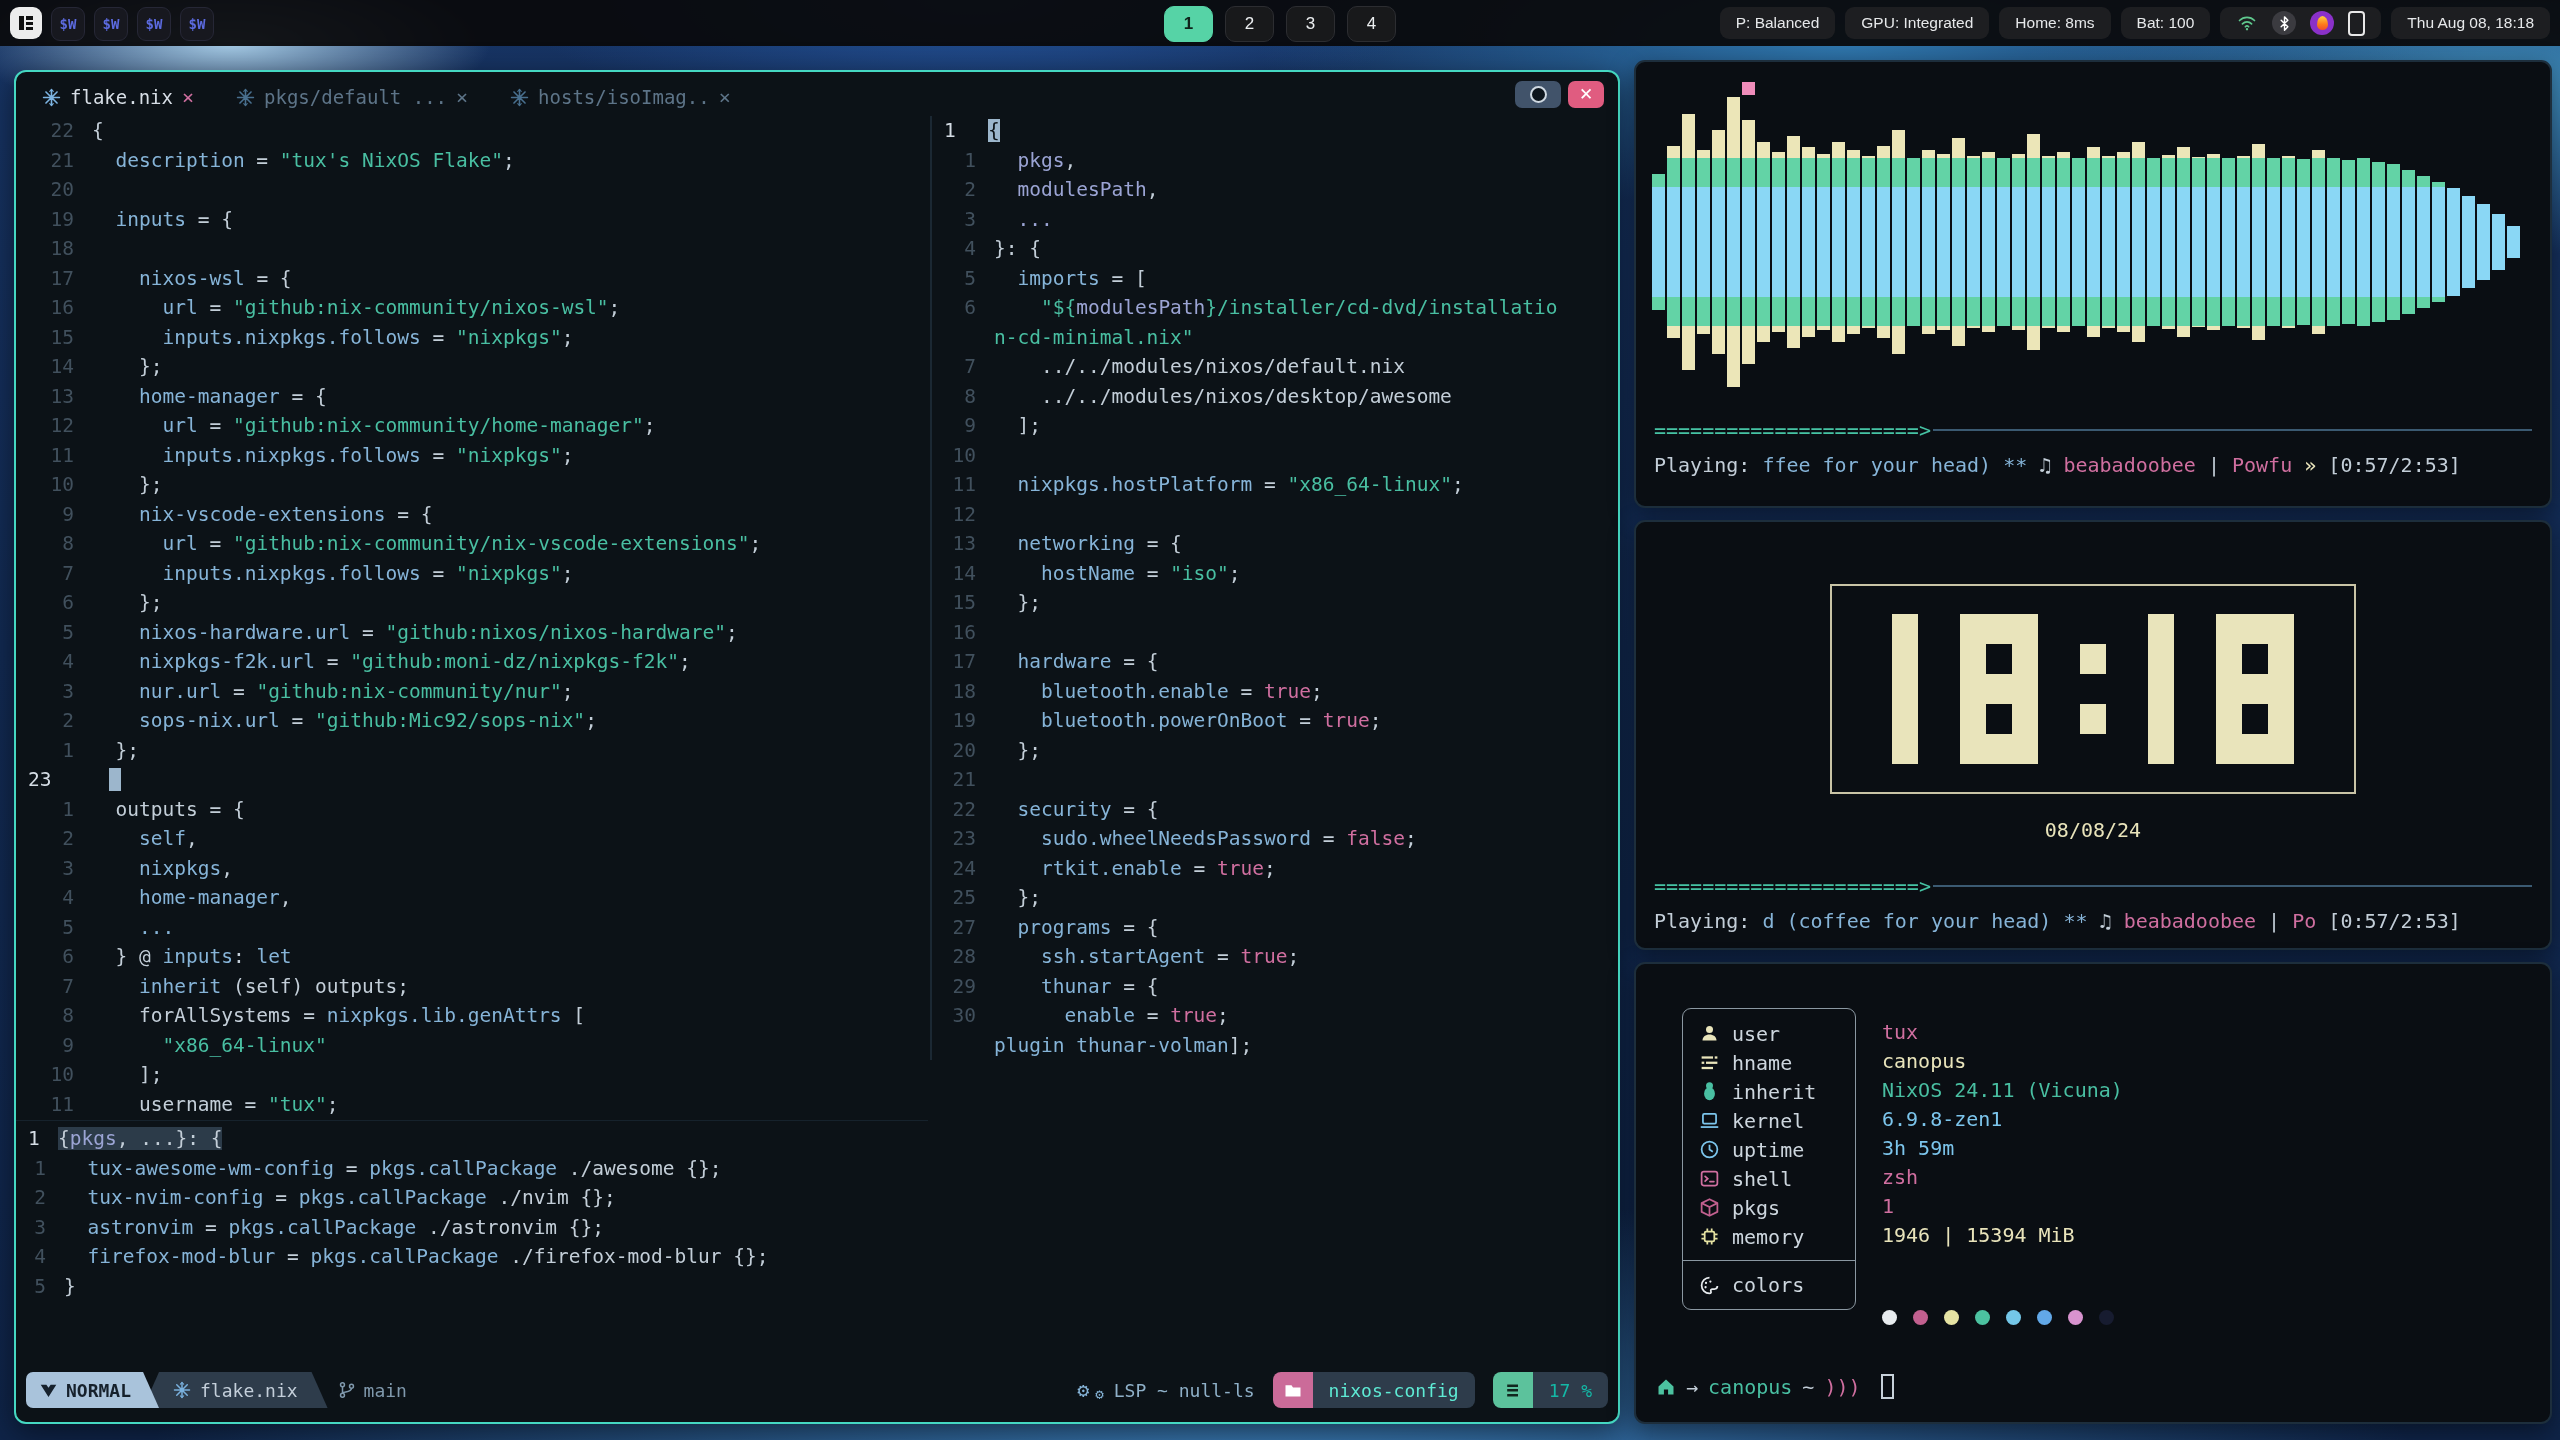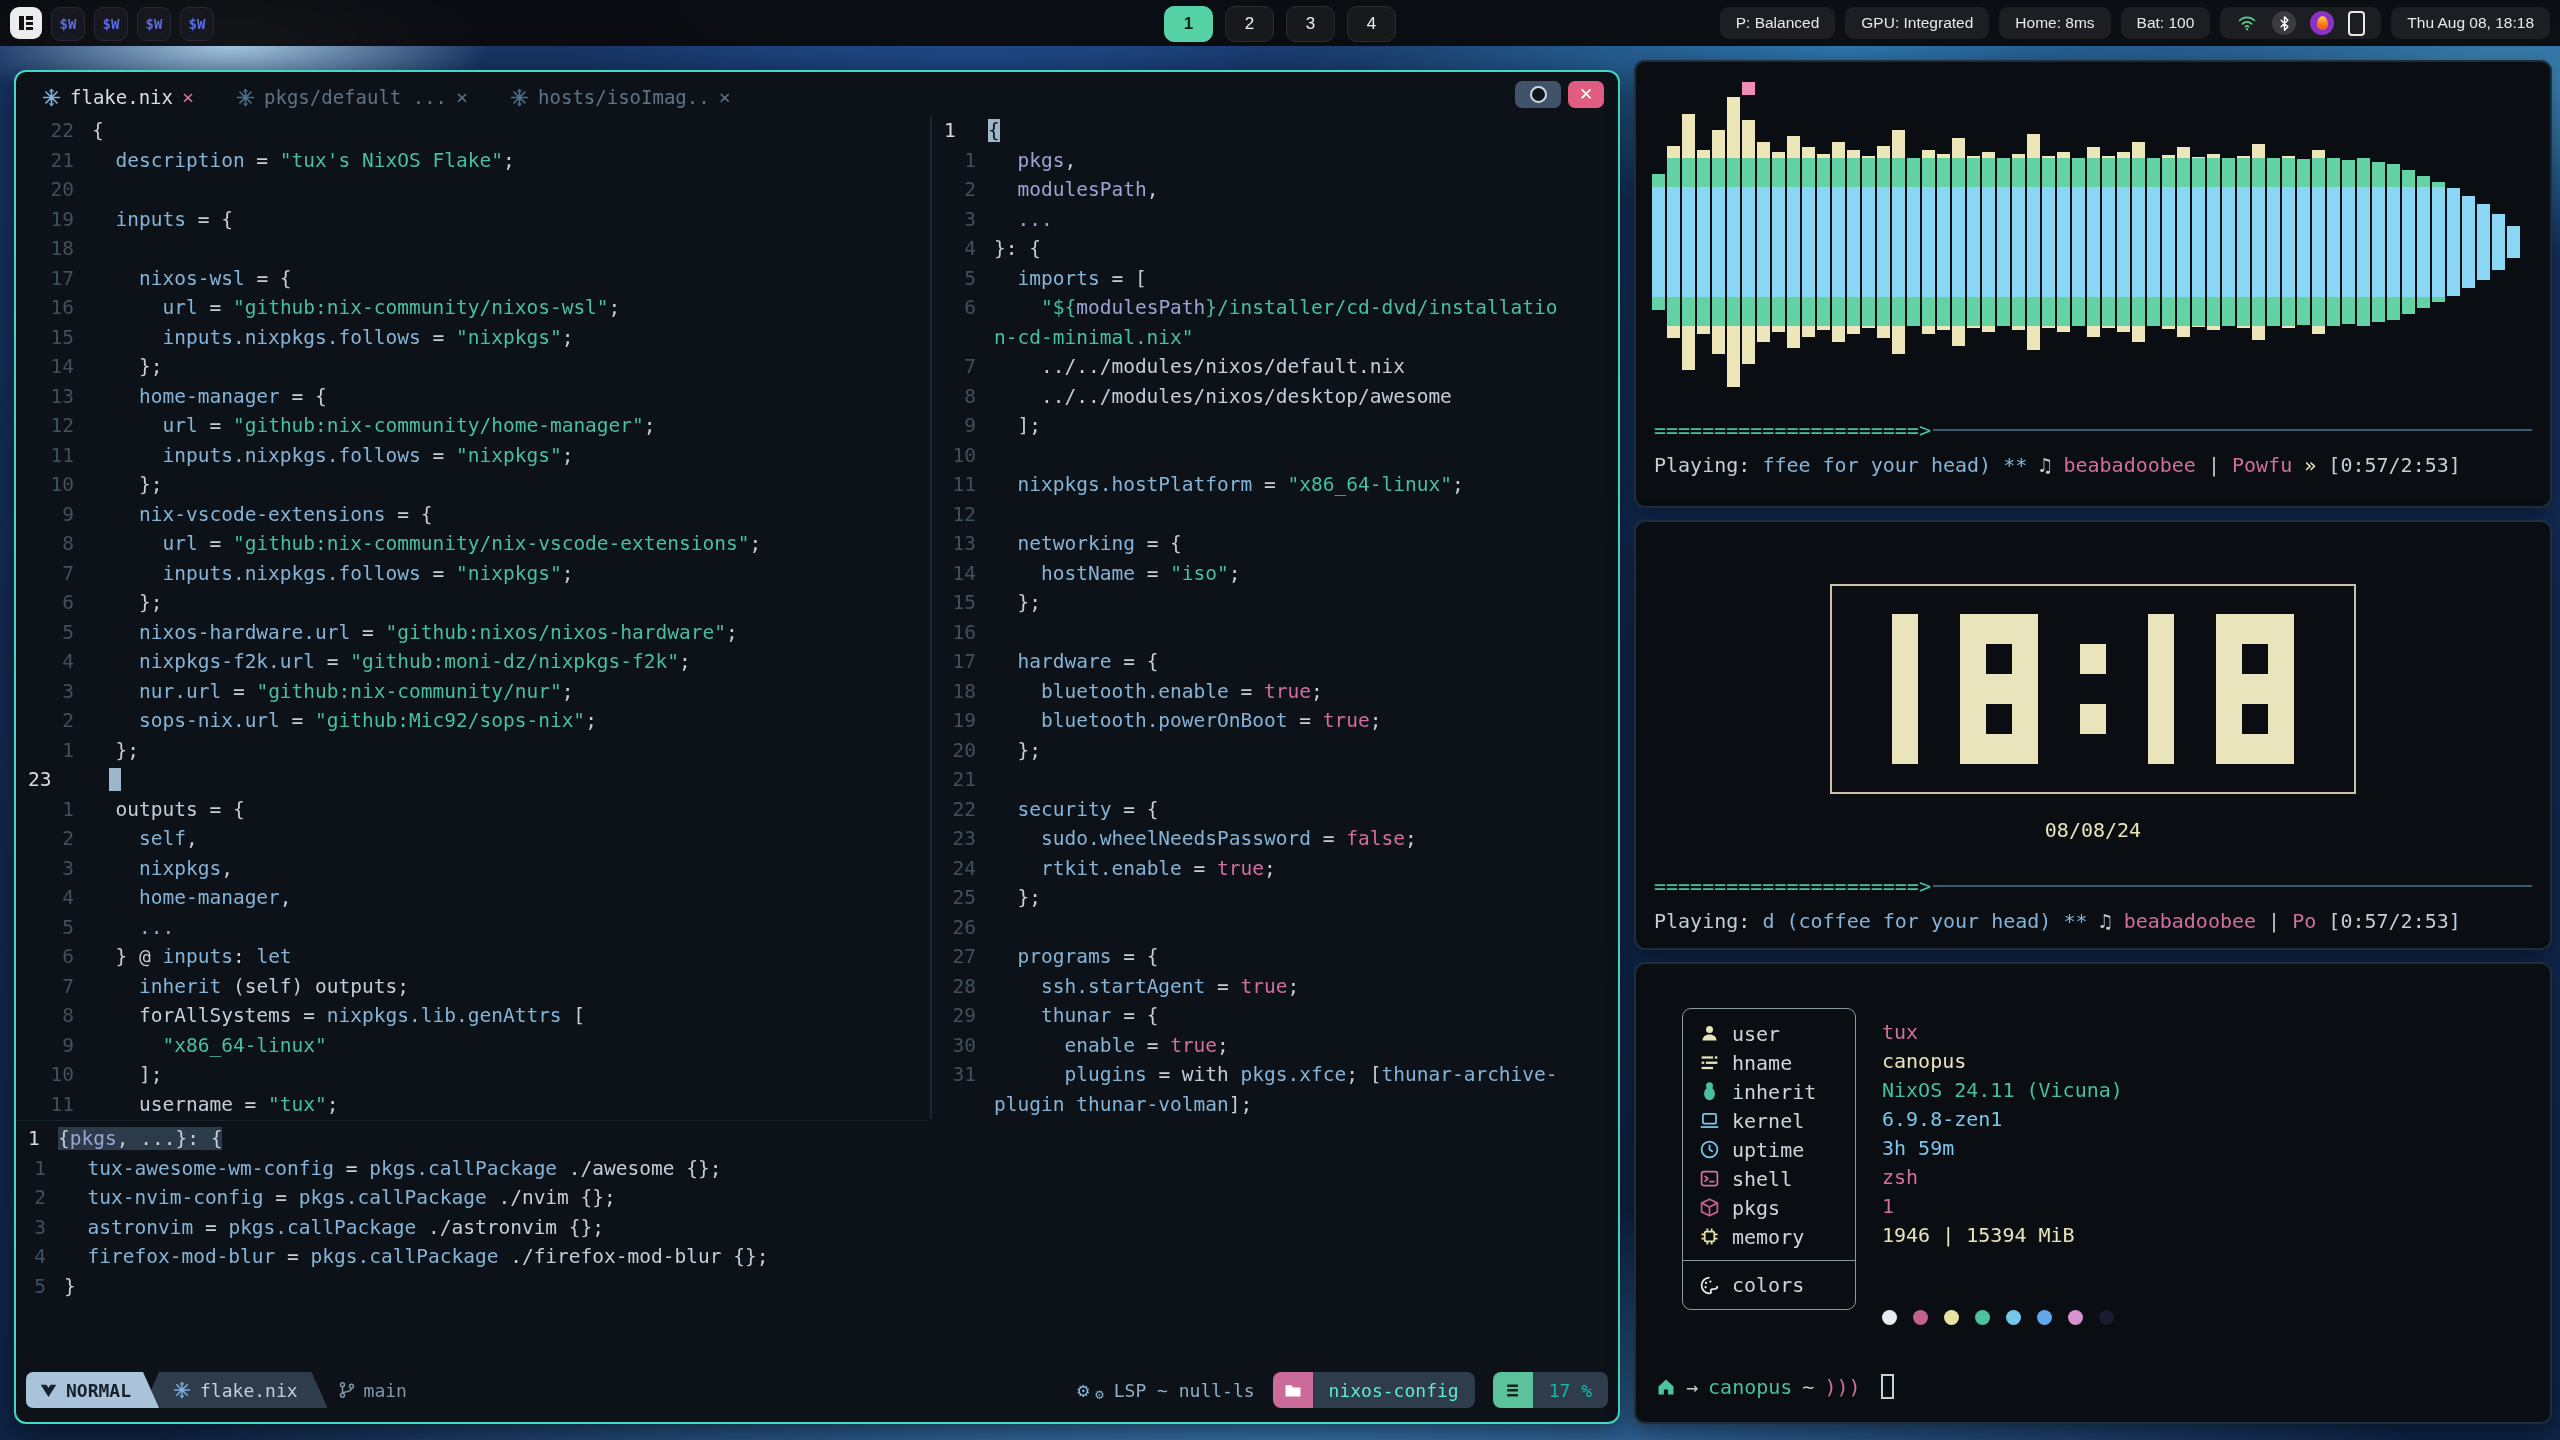--- a/index.html
+++ b/index.html
@@ -266,26 +266,24 @@
         <div class="line"><span class="ln">16</span><span class="code"></span></div>
         <div class="line"><span class="ln">17</span><span class="code"><span class="tk fg">  </span><span class="tk blu">hardware</span><span class="tk fg"> = {</span></span></div>
         <div class="line"><span class="ln">18</span><span class="code"><span class="tk fg">    </span><span class="tk blu">bluetooth.enable</span><span class="tk fg"> = </span><span class="tk pnk">true</span><span class="tk fg">;</span></span></div>
         <div class="line"><span class="ln">19</span><span class="code"><span class="tk fg">    </span><span class="tk blu">bluetooth.powerOnBoot</span><span class="tk fg"> = </span><span class="tk pnk">true</span><span class="tk fg">;</span></span></div>
         <div class="line"><span class="ln">20</span><span class="code"><span class="tk fg">  };</span></span></div>
         <div class="line"><span class="ln">21</span><span class="code"></span></div>
         <div class="line"><span class="ln">22</span><span class="code"><span class="tk fg">  </span><span class="tk blu">security</span><span class="tk fg"> = {</span></span></div>
         <div class="line"><span class="ln">23</span><span class="code"><span class="tk fg">    </span><span class="tk blu">sudo.wheelNeedsPassword</span><span class="tk fg"> = </span><span class="tk pnk">false</span><span class="tk fg">;</span></span></div>
         <div class="line"><span class="ln">24</span><span class="code"><span class="tk fg">    </span><span class="tk blu">rtkit.enable</span><span class="tk fg"> = </span><span class="tk pnk">true</span><span class="tk fg">;</span></span></div>
         <div class="line"><span class="ln">25</span><span class="code"><span class="tk fg">  };</span></span></div>
-        <div class="line"><span class="ln">26</span><span class="code"></span></div>
         <div class="line"><span class="ln">27</span><span class="code"><span class="tk fg">  </span><span class="tk blu">programs</span><span class="tk fg"> = {</span></span></div>
         <div class="line"><span class="ln">28</span><span class="code"><span class="tk fg">    </span><span class="tk blu">ssh.startAgent</span><span class="tk fg"> = </span><span class="tk pnk">true</span><span class="tk fg">;</span></span></div>
         <div class="line"><span class="ln">29</span><span class="code"><span class="tk fg">    </span><span class="tk blu">thunar</span><span class="tk fg"> = {</span></span></div>
         <div class="line"><span class="ln">30</span><span class="code"><span class="tk fg">      </span><span class="tk blu">enable</span><span class="tk fg"> = </span><span class="tk pnk">true</span><span class="tk fg">;</span></span></div>
-        <div class="line"><span class="ln">31</span><span class="code"><span class="tk fg">      </span><span class="tk blu">plugins</span><span class="tk fg"> = with </span><span class="tk blu">pkgs.xfce</span><span class="tk fg">; [</span><span class="tk blu">thunar-archive-</span></span></div>
         <div class="line"><span class="ln"></span><span class="code"><span class="tk blu">plugin thunar-volman</span><span class="tk fg">];</span></span></div>
       </div>
     <div class="pane pane-bottom" id="paneBottom">
         <div class="line"><span class="ln cur">1</span><span class="code"><span class="tk s_fg">{</span><span class="tk s_lav">pkgs</span><span class="tk s_fg">, ...}: {</span></span></div>
         <div class="line"><span class="ln">1</span><span class="code"><span class="tk fg">  </span><span class="tk blu">tux-awesome-wm-config</span><span class="tk fg"> = </span><span class="tk blu">pkgs.callPackage</span><span class="tk fg"> ./awesome {};</span></span></div>
         <div class="line"><span class="ln">2</span><span class="code"><span class="tk fg">  </span><span class="tk blu">tux-nvim-config</span><span class="tk fg"> = </span><span class="tk blu">pkgs.callPackage</span><span class="tk fg"> ./nvim {};</span></span></div>
         <div class="line"><span class="ln">3</span><span class="code"><span class="tk fg">  </span><span class="tk blu">astronvim</span><span class="tk fg"> = </span><span class="tk blu">pkgs.callPackage</span><span class="tk fg"> ./astronvim {};</span></span></div>
         <div class="line"><span class="ln">4</span><span class="code"><span class="tk fg">  </span><span class="tk blu">firefox-mod-blur</span><span class="tk fg"> = </span><span class="tk blu">pkgs.callPackage</span><span class="tk fg"> ./firefox-mod-blur {};</span></span></div>
         <div class="line"><span class="ln">5</span><span class="code"><span class="tk fg">}</span></span></div>
       </div>

